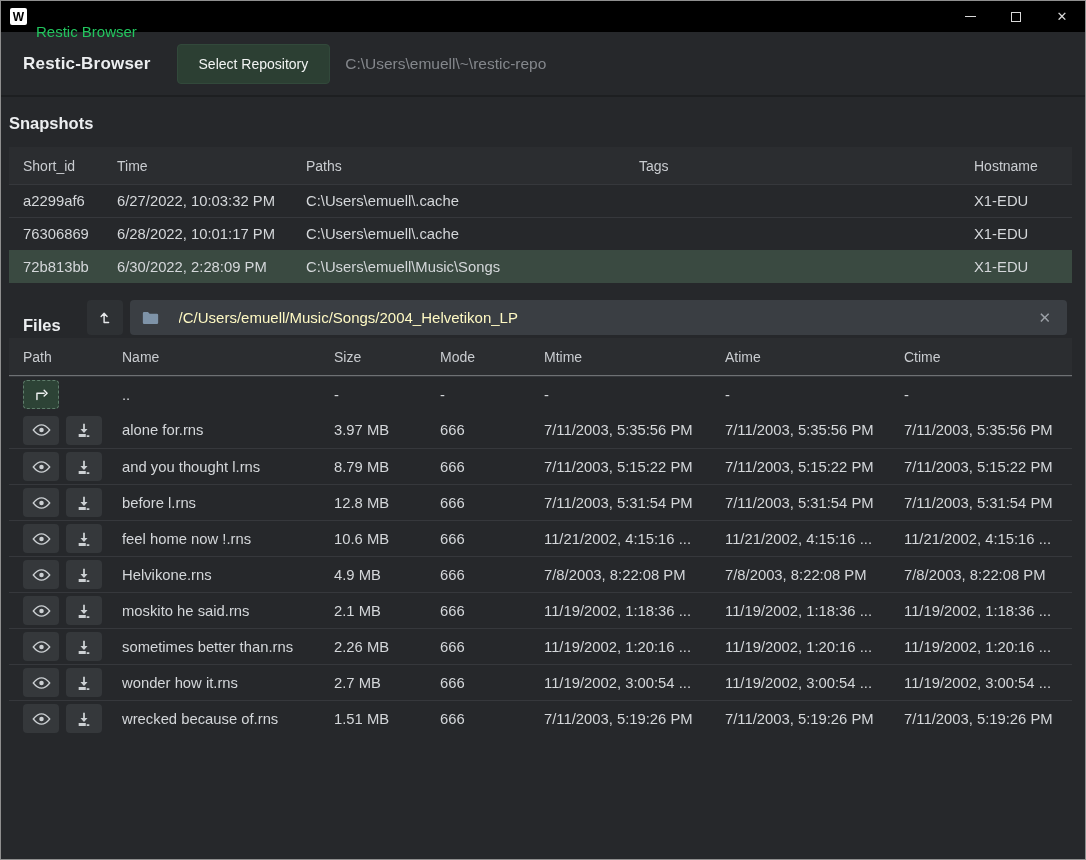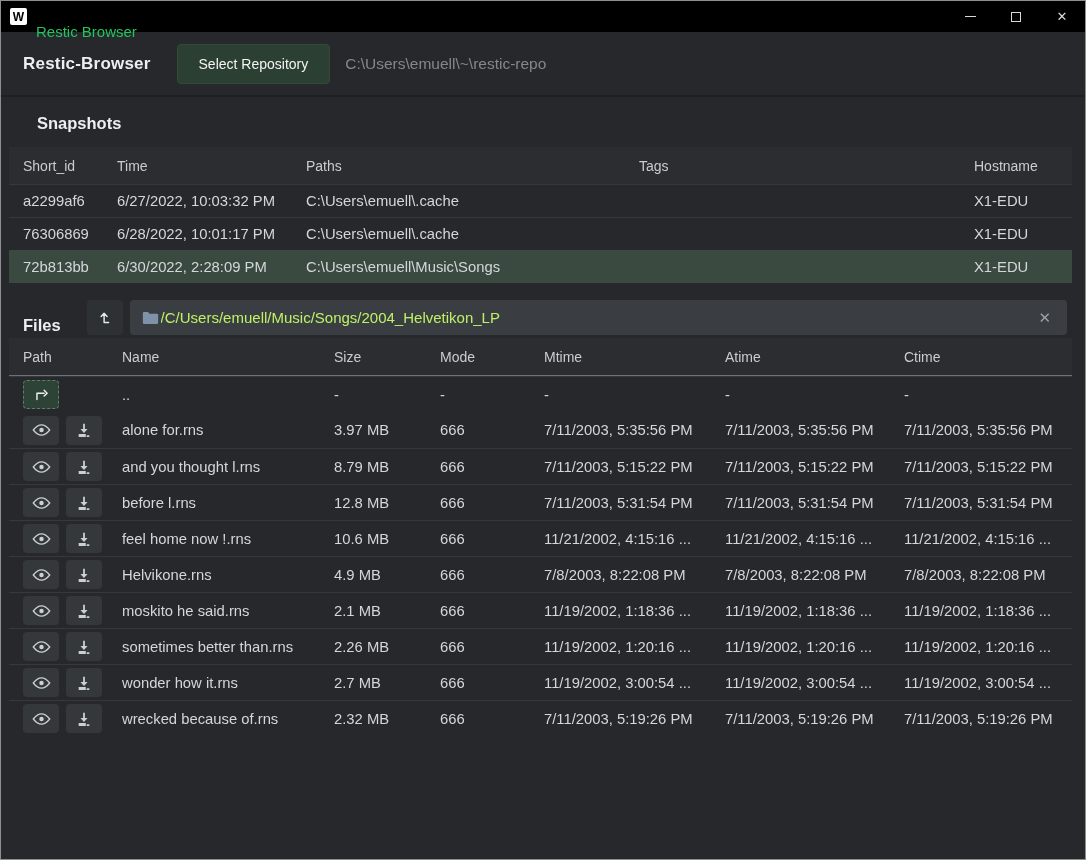--- a/index.html
+++ b/index.html
@@ -40,21 +40,21 @@
   .app-title { font-size:17px; font-weight:bold; color:#eceef0; letter-spacing:.2px;text-align:center; }
   .select-repo-btn {
     margin-left:26px; background:#2c3f33; border:1px solid #32493b; border-radius:4px;
     color:#f2f4f3; font-weight:normal; font-size:14px;
     font-family:"Liberation Sans", sans-serif;
     padding:11px 21px; cursor:pointer;
   }
   .repo-path { margin-left:15px; color:#84878c; font-size:15.5px; }
 
   
-  .section-title-band { padding:17px 22px 14px 36px; }
+  .section-title-band { padding:17px 22px 14px 8px; }
   .section-title { font-size:16.5px; font-weight:bold; color:#eceef0; }
 
   
   .tbl { margin:0 13px 0 8px; }
   .tbl-head { background:#2b2d30; }
   .tbl-row { display:grid; align-items:center; padding:0 0 0 14px; }
   .hdr-cell { font-size:14px; color:#c9ccd0; }
   .cell { font-size:14.8px; color:#d4d7da; white-space:nowrap; overflow:hidden; }
 
   
@@ -70,21 +70,21 @@
   .files-title { font-size:16.5px; font-weight:bold; color:#eceef0; }
   .uplevel-btn {
     margin-left:26px; width:36px; height:35px; background:#2e3134;
     border:none; border-radius:4px; cursor:pointer;
     display:flex; align-items:center; justify-content:center;
   }
   .path-field {
     flex:1; margin-left:7px; height:35px; background:#3a3e43; border-radius:4px;
     display:flex; align-items:center; padding:0 12px;
   }
-  .path-text { flex:1; color:#bef264; font-size:15px; margin-left:2px; white-space:nowrap; overflow:hidden; }
+  .path-text { flex:1; color:#fef9c3; font-size:15px; margin-left:20px; white-space:nowrap; overflow:hidden; }
   .clear-btn { color:#9ba0a6; font-size:15px; background:none; border:none; cursor:pointer; padding:0 4px; }
 
   
   .files-grid { grid-template-columns:99px 212px 106px 104px 181px 179px 1fr; }
   .files-head { height:38px; border-bottom:1px solid #6e7174; margin-top:3px; }
   .file-row { height:36px; border-top:1px solid #36383c; }
   .file-row:first-of-type { border-top:none; }
   .actions { display:flex; gap:7px; }
   .icon-btn {
     width:36px; height:29px; background:#35383b; border:none; border-radius:4px;
@@ -394,20 +394,20 @@
           </svg>
         </button>
         <button class="icon-btn">
           <svg width="16" height="16" viewBox="0 0 18 18" fill="#ccd0d3">
             <path d="M8 2 h2 v6 h3 l-4 4.4 L5 8 h3 Z"></path>
             <path d="M3 13.5 h8 v3.5 h-8 Z M12 14.8 h3 v2.2 h-3 Z"></path>
           </svg>
         </button>
       </span>
       <span class="cell">wrecked because of.rns</span>
-      <span class="cell">2.32 MB</span>
+      <span class="cell">1.51 MB</span>
       <span class="cell">666</span>
       <span class="cell">7/11/2003, 5:19:26 PM</span>
       <span class="cell">7/11/2003, 5:19:26 PM</span>
       <span class="cell">7/11/2003, 5:19:26 PM</span>
     </div>
   </div>
 </div>
 
 </body></html>

